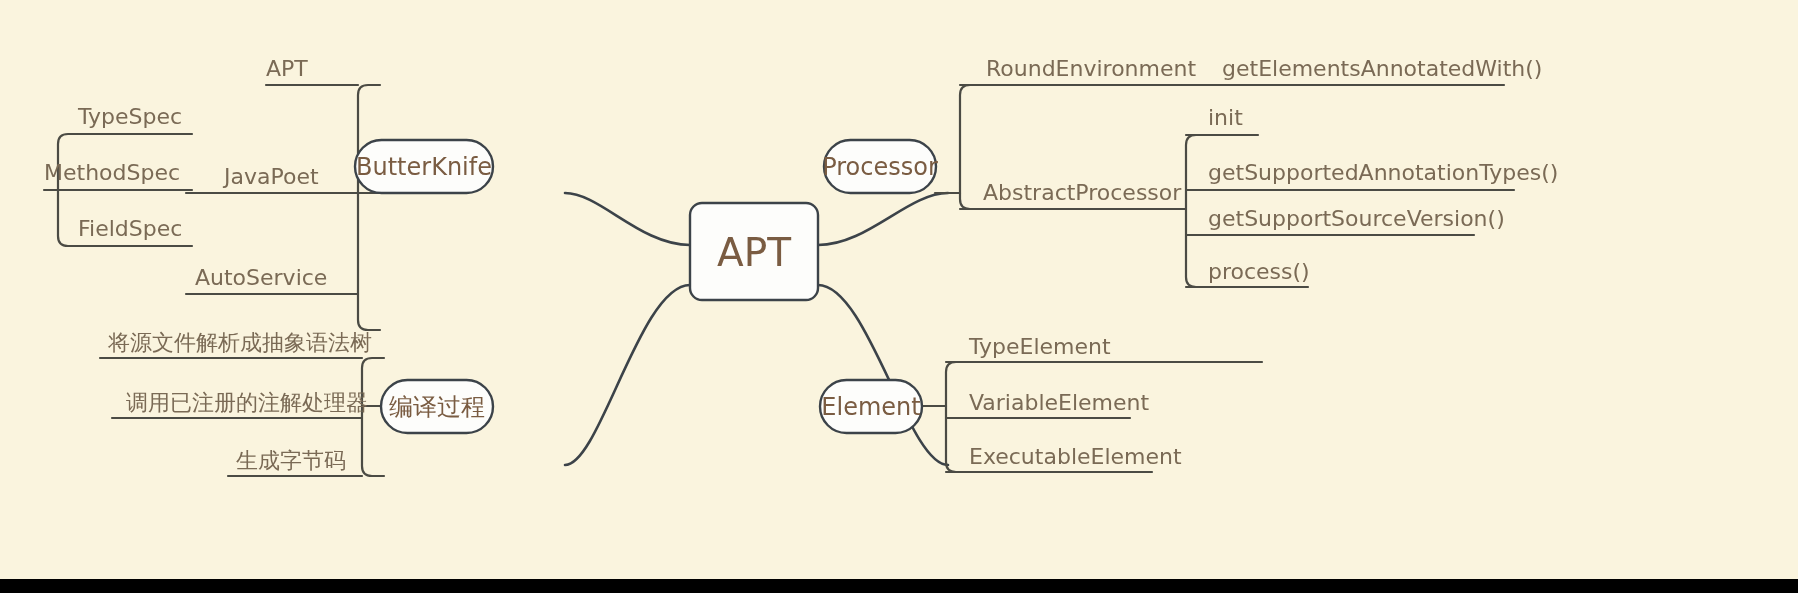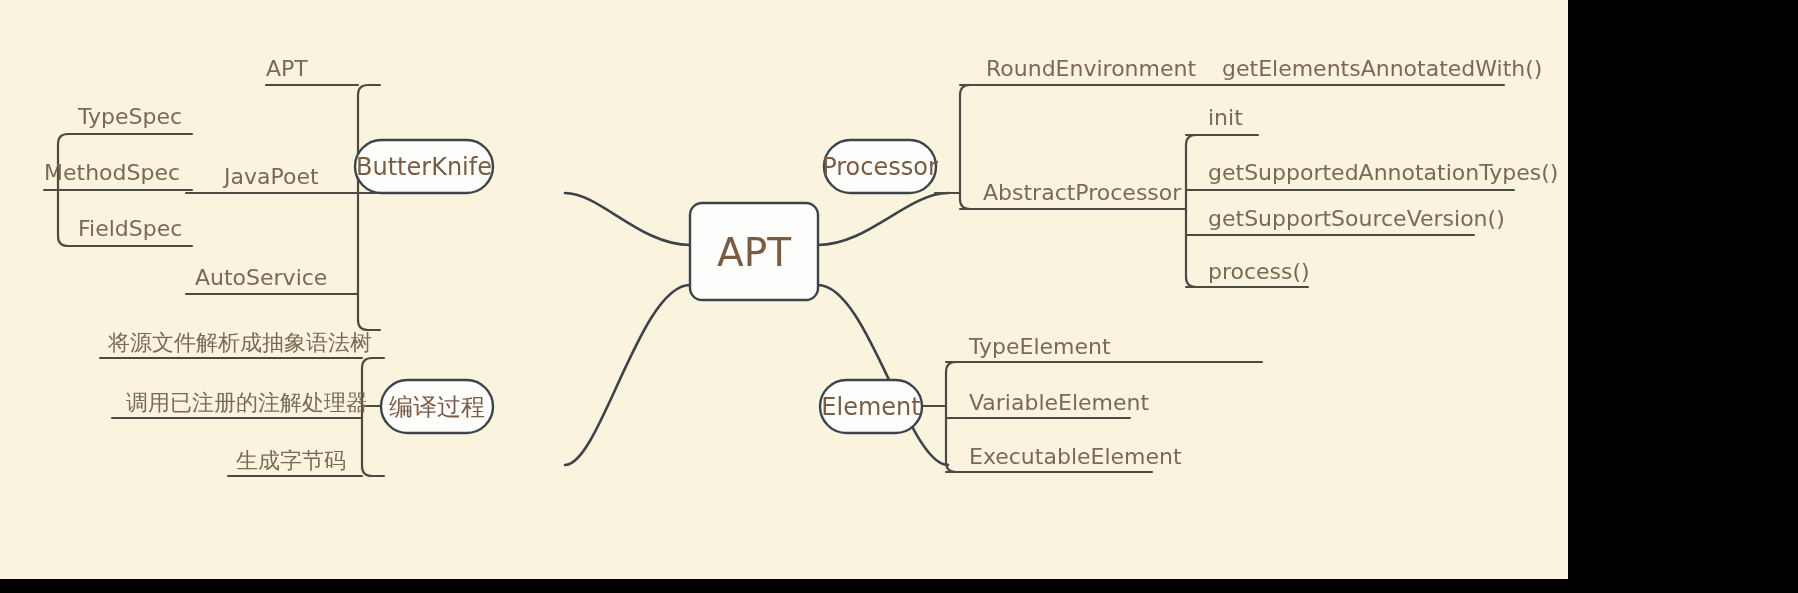--- a/index.html
+++ b/index.html
@@ -2,21 +2,21 @@
 <html><head>
 <meta charset="utf-8">
 <style>
   html, body {
     margin: 0;
     padding: 0;
     background: #000000;
   }
   #canvas {
     position: relative;
-    width: 1568px;
+    width: 1798px;
     height: 593px;
     background: #faf4de;
     overflow: hidden;
     font-family: "DejaVu Sans", "Liberation Sans", sans-serif;
   }
   #mindmap {
     display: block;
     width: 1798px;
     height: 593px;
   }

